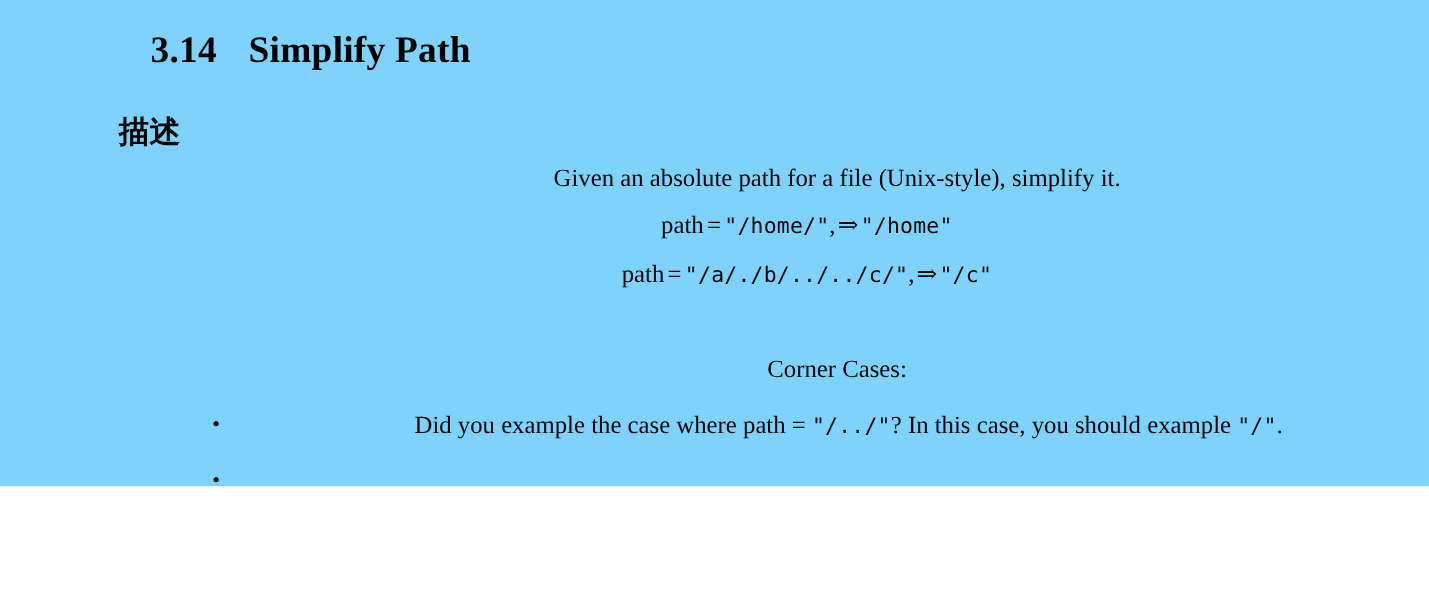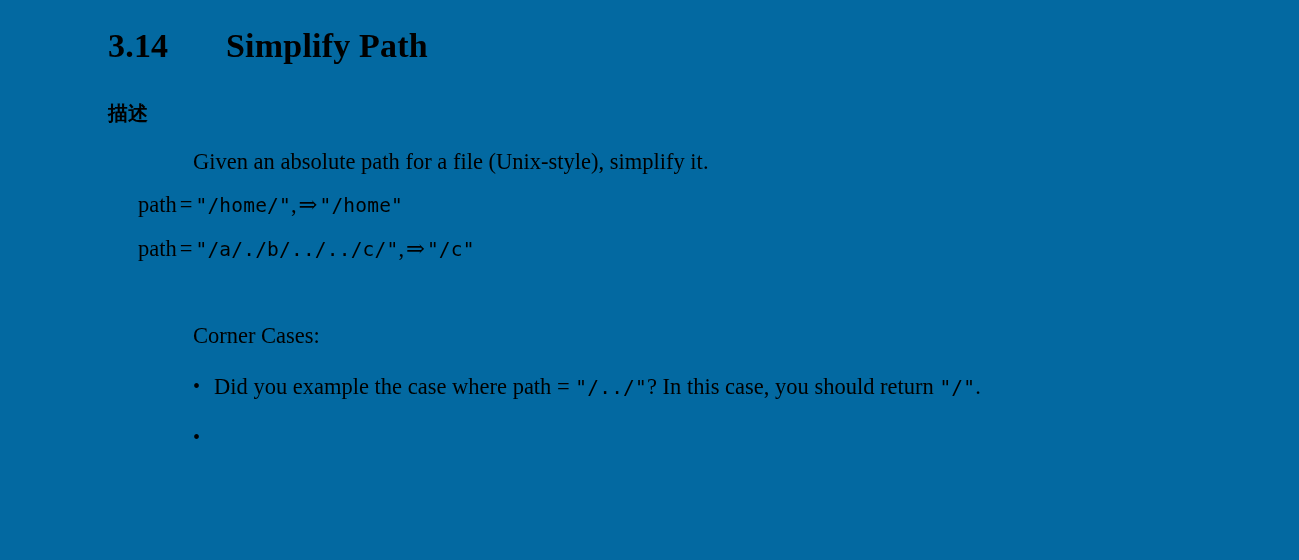--- a/index.html
+++ b/index.html
@@ -11,22 +11,23 @@
     width: 1299px;
     height: 560px;
     overflow: hidden;
     color: #000000;
     font-family: "Liberation Serif", "DejaVu Serif", serif;
     -webkit-font-smoothing: antialiased;
   }
   .page {
     position: relative;
     width: 1299px;
-    height: 560px;
-    background: #0369a1;
+    height: 442px;
+    background: #7dd3fc;
+    text-align: center;
   }
 
   
   .section-heading {
     position: absolute;
     left: 108px;
     top: 0px;
     font-size: 34px;
     font-weight: bold;
     line-height: 46px;
@@ -36,22 +37,22 @@
   .section-heading .sec-num {
     display: inline-block;
     min-width: 118px;
   }
 
   
   .subsection-heading {
     position: absolute;
     left: 108px;
     top: 78px;
-    font-family: Liberation Mono, monospace;
-    font-size: 20px;
+    font-family: Liberation Serif, serif;
+    font-size: 28px;
     font-weight: 600;
     line-height: 40px;
     white-space: nowrap;
   }
 
   
   .body {
     position: absolute;
     left: 0;
     top: 140px;
@@ -138,21 +139,21 @@
     </div>
 
     <div class="blank-line"></div>
 
     <div class="corner-title">Corner Cases:</div>
 
     <div class="bullets" id="bullet-list">
         <div class="bullet-item">
           <span class="marker">•</span>
           <span class="btext">
-            <div class="bullet-line"><span>Did you example the case where path = </span><code>"/../"</code><span>? In this case, you should return </span><code>"/"</code><span>.</span></div>
+            <div class="bullet-line"><span>Did you example the case where path = </span><code>"/../"</code><span>? In this case, you should example </span><code>"/"</code><span>.</span></div>
           </span>
         </div>
         <div class="bullet-item">
           <span class="marker">•</span>
           <span class="btext">
           </span>
         </div>
       </div>
 
   </div>

